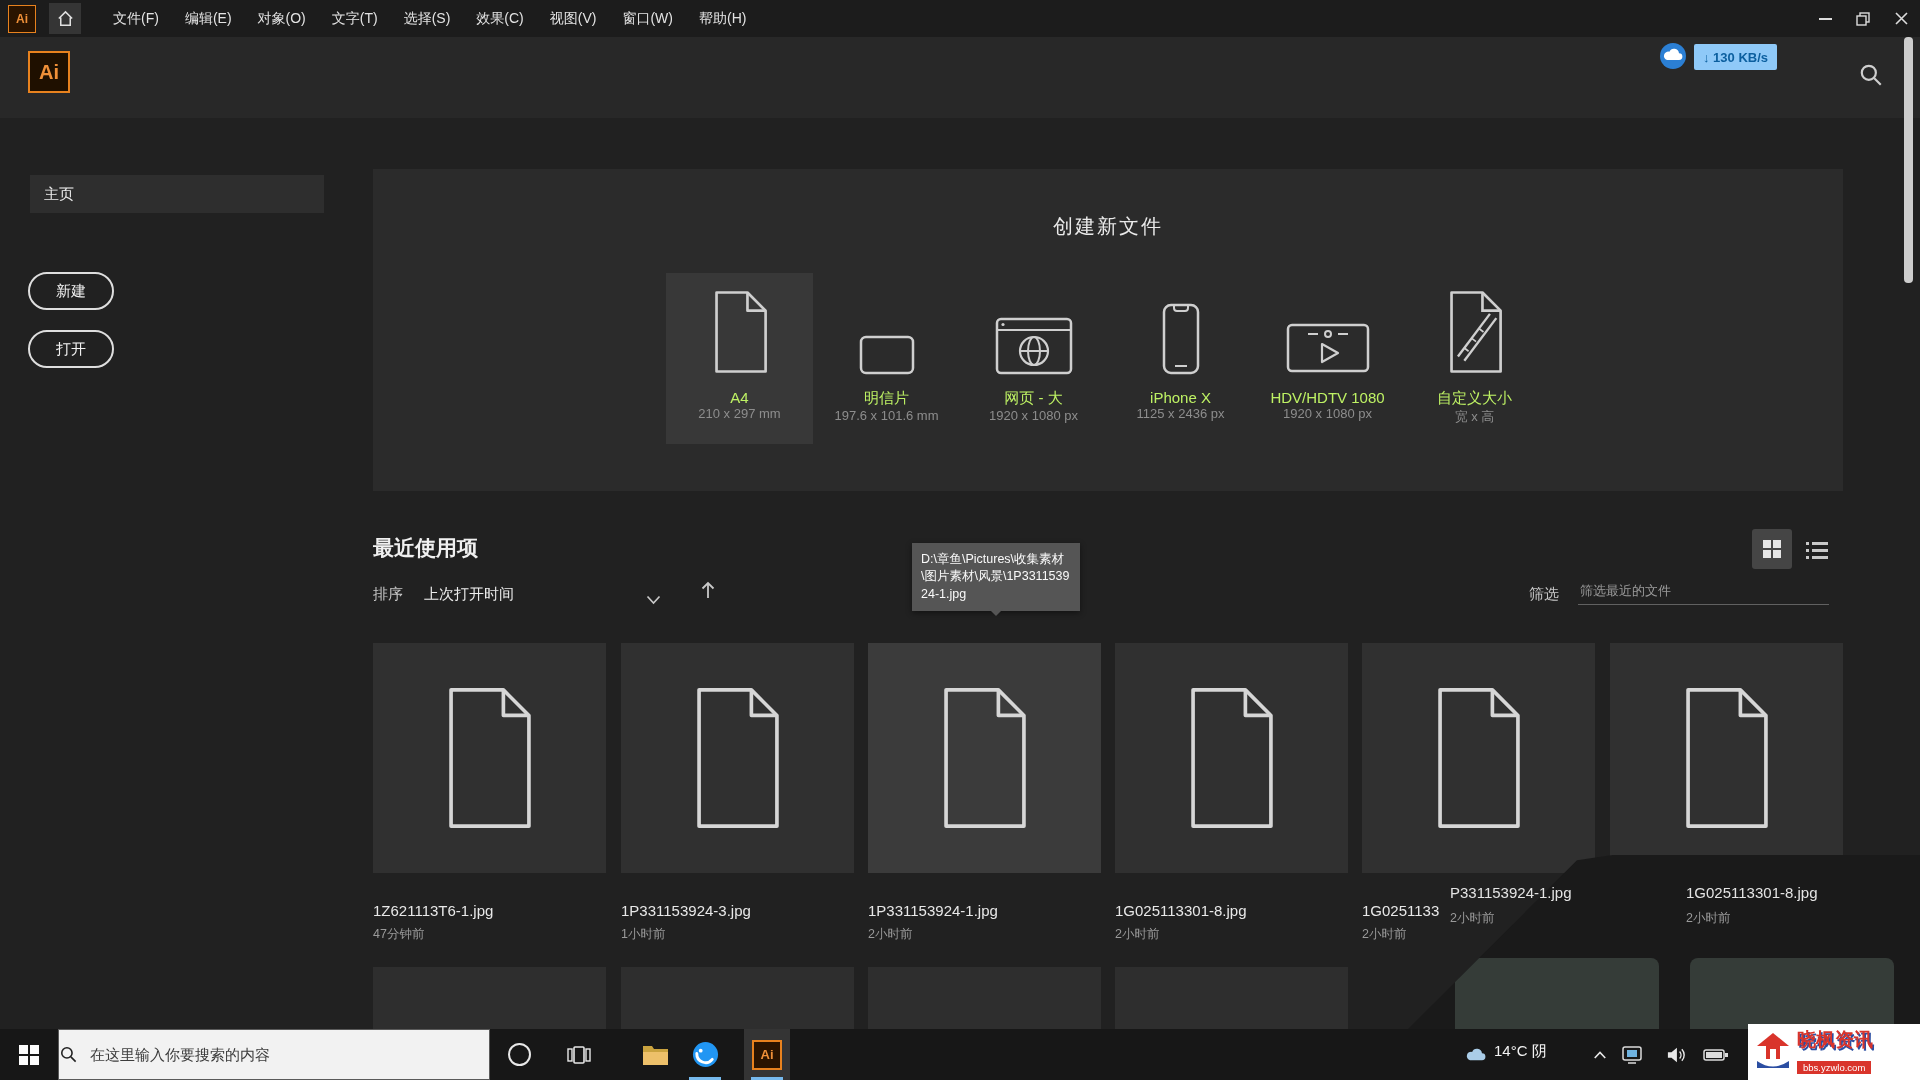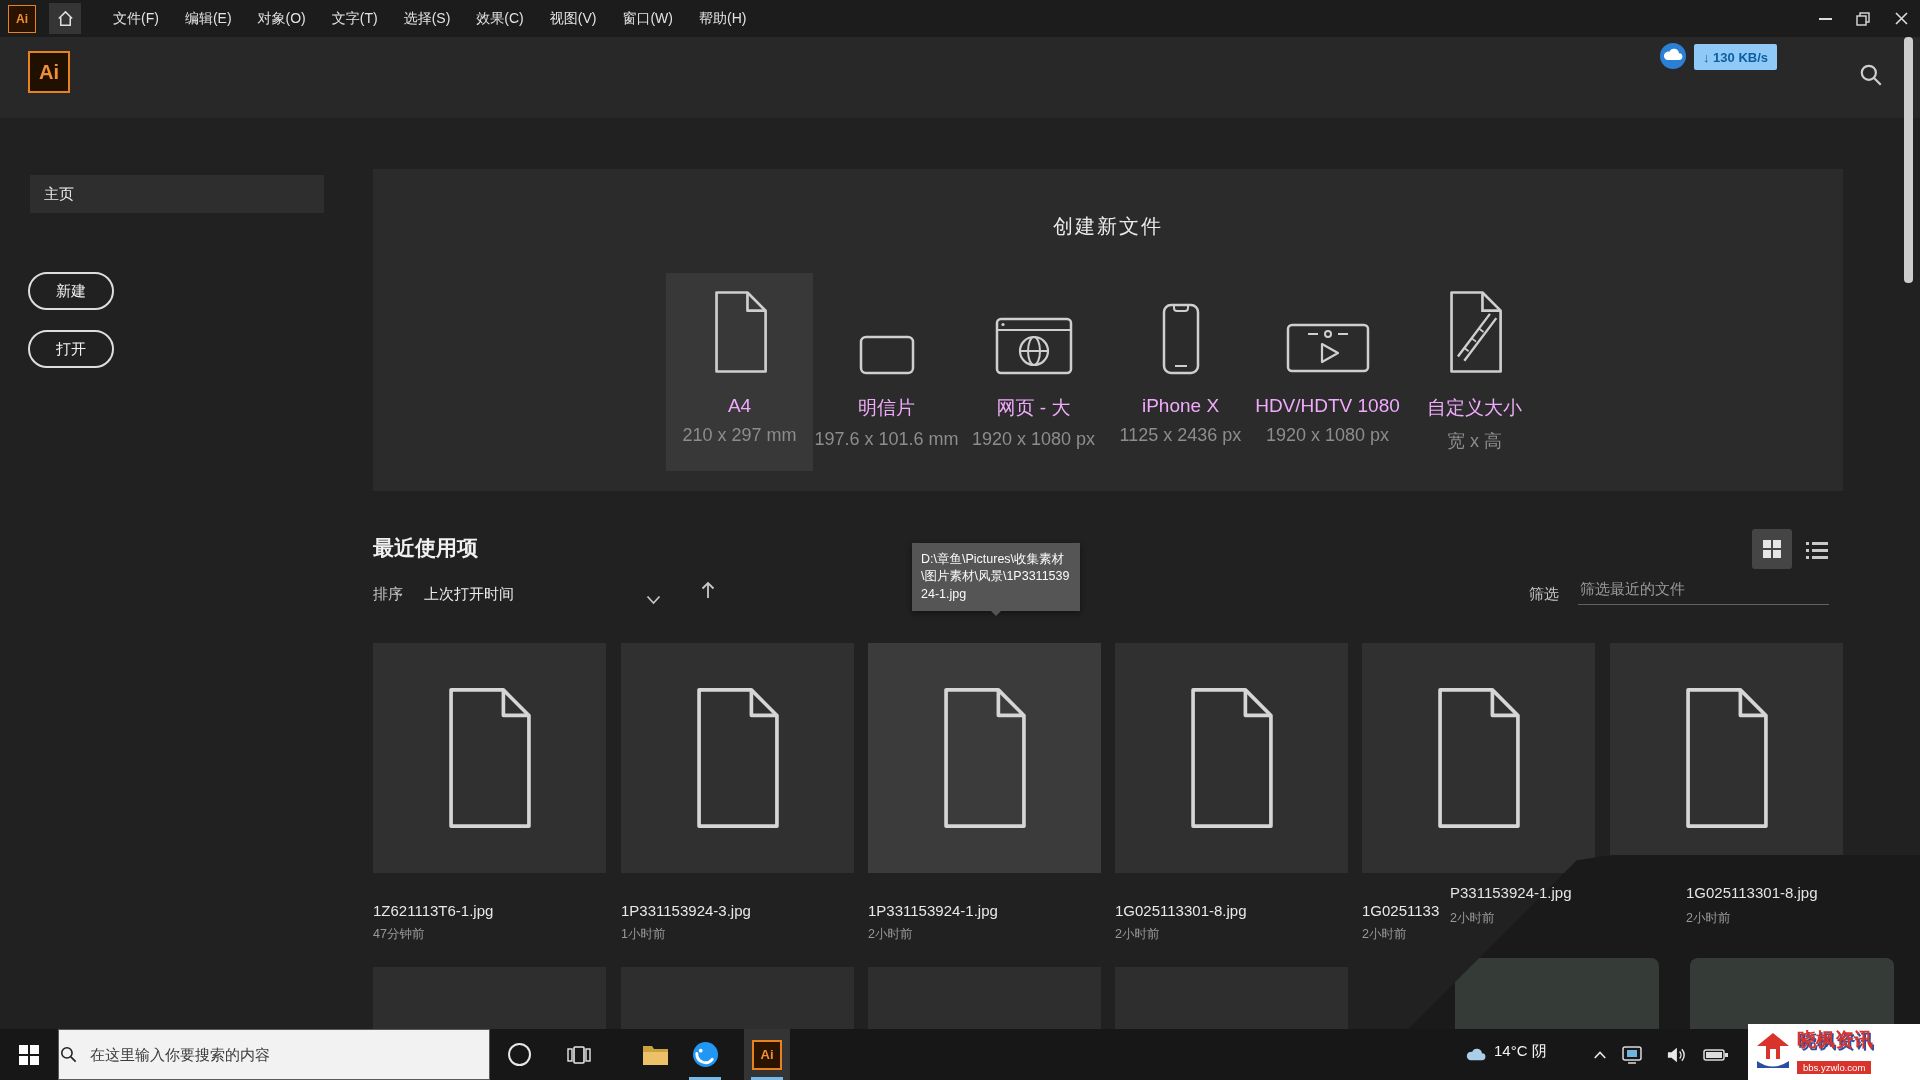--- a/index.html
+++ b/index.html
@@ -32,34 +32,34 @@
   .pill-btn{position:absolute;left:28px;width:86px;height:38px;border:2px solid #dedede;border-radius:20px;display:flex;
             align-items:center;justify-content:center;font-size:15px;color:#f2f2f2;box-sizing:border-box}
 
   
   .create-panel{position:absolute;left:373px;top:169px;width:1470px;height:322px;background:#2b2b2b}
   .cp-title{position:absolute;top:44px;left:0;width:100%;text-align:center;font-size:20px;color:#eaeaea;letter-spacing:2px}
   .presets{position:absolute;left:293px;top:104px;display:flex}
   .preset{width:147px;display:flex;flex-direction:column;align-items:center;padding-bottom:18px}
   .preset.selected{background:#383838}
   .p-iconbox{height:102px;display:flex;align-items:flex-end;justify-content:center}
-  .p-name{margin-top:20px;font-size:19px;color:#f0abfc;white-space:nowrap}
-  .p-size{margin-top:8px;font-size:18px;color:#8d8d8d;white-space:nowrap}
+  .p-name{margin-top:14px;font-size:15px;color:#bef264;white-space:nowrap}
+  .p-size{margin-top:0;font-size:13px;color:#8d8d8d;white-space:nowrap}
 
   
   .rs-title{position:absolute;left:373px;top:534px;font-size:21px;font-weight:bold;color:#f0f0f0}
   .rs-text{position:absolute;font-size:15px;color:#c7c7c7}
   .tooltip{position:absolute;left:912px;top:543px;width:150px;background:#555;color:#fafafa;font-size:12.5px;line-height:1.38;
            padding:8px 9px;word-break:break-all;z-index:15;box-shadow:0 2px 6px rgba(0,0,0,.45)}
   .tooltip:after{content:"";position:absolute;left:50%;bottom:-12px;margin-left:-7px;border:7px solid transparent;border-top-color:#555}
   .view-btn{position:absolute;display:flex;align-items:center;justify-content:center}
   .grid-btn{left:1752px;top:529px;width:40px;height:40px;background:#454545;border-radius:3px}
   .list-btn{left:1800px;top:533px;width:34px;height:34px}
   .filter-input{position:absolute;left:1578px;top:576px;width:247px;height:26px;background:transparent;border:none;
-                border-bottom:1px solid #616161;color:#ddd;font-size:15px;outline:none;font-family:Liberation Mono, monospace}
+                border-bottom:1px solid #616161;color:#ddd;font-size:13px;outline:none;font-family:Liberation Sans, sans-serif}
   .filter-input::placeholder{color:#9a9a9a}
 
   
   .file-card{position:absolute;top:643px;width:233px}
   .thumb{height:230px;background:#303030;display:flex;align-items:center;justify-content:center}
   .thumb.hover{background:#3b3b3b}
   .fname{margin-top:29px;font-size:15px;color:#e8e8e8;white-space:nowrap;overflow:hidden}
   .ftime{margin-top:7px;font-size:12.5px;color:#9a9a9a}
   .stub{position:absolute;top:967px;width:233px;height:62px;background:#2e2e2e}
 

